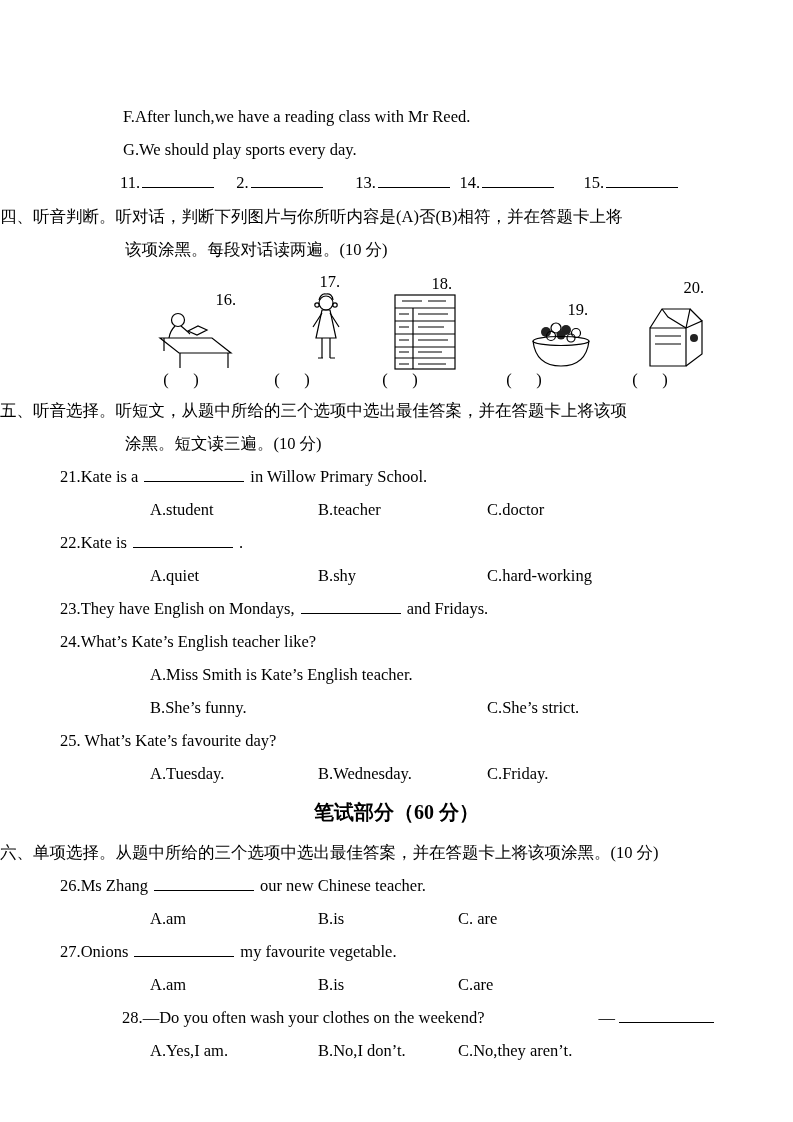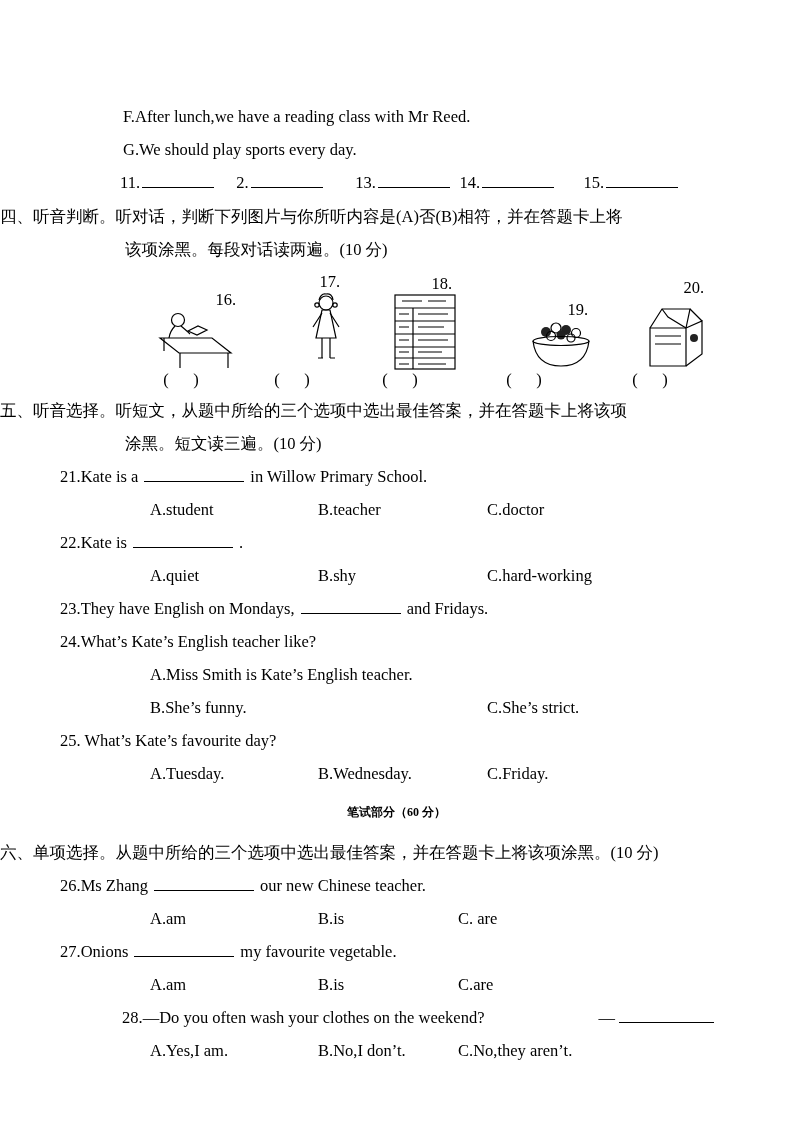--- a/index.html
+++ b/index.html
@@ -34,21 +34,21 @@
   svg { display:block; }
   svg path, svg rect, svg circle, svg ellipse, svg line { stroke:#000; stroke-width:1.2; fill:none; }
   svg .fill { fill:#222; stroke:none; }
   
   .opts { margin-left:150px; line-height:33px; white-space:nowrap; }
   .col-a { display:inline-block; width:168px; }
   .col-b { display:inline-block; width:169px; }
   .col-b6 { display:inline-block; width:140px; }
   .col-bwide { display:inline-block; width:337px; }
   
-  .center-head { text-align:center; font-weight:bold; font-size:12px; line-height:40px; margin-top:2px; }
+  .center-head { text-align:center; font-weight:bold; font-size:20px; line-height:40px; margin-top:2px; }
   .sp { margin-top:4px; }
   
   .q28row { margin-left:122px; width:592px; display:flex; justify-content:space-between; line-height:33px; white-space:nowrap; }
 </style>
 </head>
 <body>
 
 <div class="page">
 
   <div class="line ml-f">F.After lunch,we have a reading class with Mr Reed.</div>

